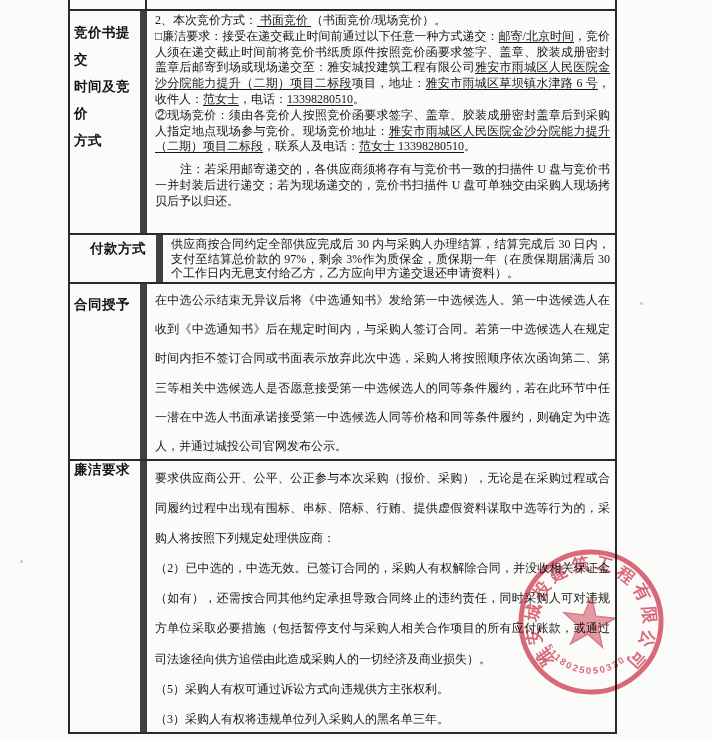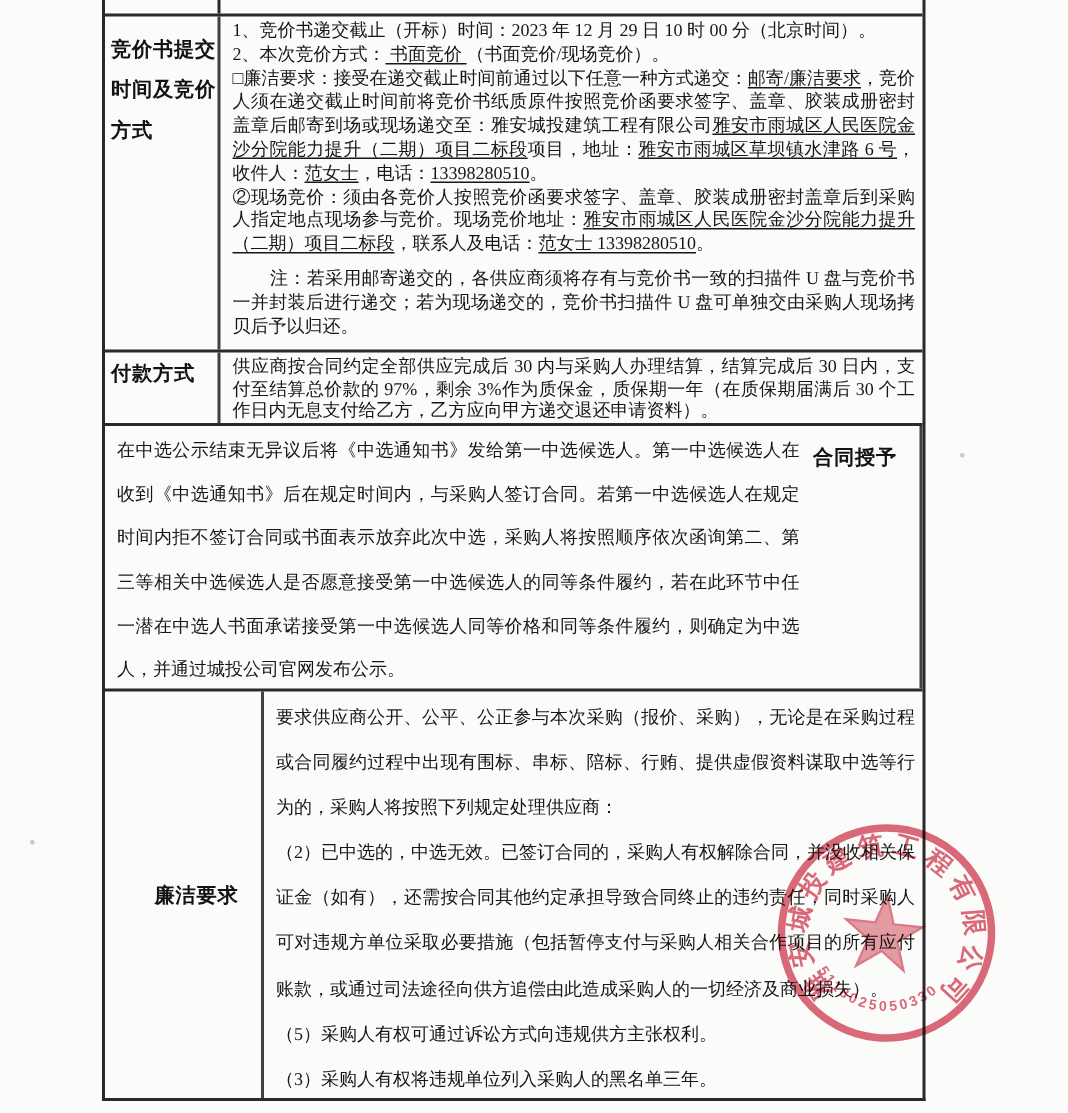--- a/index.html
+++ b/index.html
@@ -10,35 +10,35 @@
     color:#161616;
   }
   .doc-table{
     position:absolute;left:68px;top:0;width:549px;box-sizing:border-box;
     border-left:2px solid #2a2a2e;border-right:2px solid #2a2a2e;border-bottom:2px solid #2a2a2e;
   }
   .stub{height:9px;position:relative;}
   .stub-divider{position:absolute;left:75px;top:0;width:2px;height:9px;background:#2a2a2e;}
   .trow{display:flex;border-top:2px solid #2a2a2e;box-sizing:border-box;}
   .r1{height:224px;}
-  .r2{height:49px;}
+  .r2{height:49px;padding-left:16px;}
   .r3{height:177px;}
   .r4{height:273px;}
   .cell{box-sizing:border-box;}
   .label{
-    width:77px;flex:0 0 77px;border-right:2px solid #404040;
+    width:77px;flex:0 0 77px;border-right:7px solid #404040;
     font-family:"Liberation Sans","DejaVu Sans",sans-serif;
     font-weight:700;font-size:13.5px;color:#131316;
     padding:0 0 0 4px;letter-spacing:0.5px;
   }
   .r1 .label{padding-top:8px;}
   .r1 .lbl-line{line-height:27px;}
   .r2 .label{padding-top:5px;}
   .r3 .label{padding-top:12px;}
-  .r4 .label{display:flex;align-items:center;margin-left:29px;}
+  .r4 .label{display:flex;align-items:flex-start;}
   .content{
     flex:1 1 auto;min-width:0;overflow:hidden;
     font-size:12px;padding:2px 5px 0 8px;
   }
   .p{margin:0;text-align:justify;}
   .r1 .p{line-height:15.8px;}
   .r2 .p{line-height:14.7px;}
   .r3 .p{line-height:29.2px;}
   .r4 .p{line-height:30.1px;}
   .mt1{margin-top:0;}
@@ -60,43 +60,42 @@
       <div class="stub-divider"></div>
     </div>
 
     <div class="trow r1">
       <div class="cell label">
         <div class="lbl-line">竞价书提交</div>
         <div class="lbl-line">时间及竞价</div>
         <div class="lbl-line">方式</div>
       </div>
       <div class="cell content">
-        <p class="p"><span>1、竞价书递交截止（开标）时间：2023 年 12 月 29 日 10 时 00 分（北京时间）。</span></p>
         <p class="p"><span>2、本次竞价方式：</span><span class="u">&nbsp;书面竞价&nbsp;</span><span>（书面竞价/现场竞价）。</span></p>
-        <p class="p"><span>□廉洁要求：接受在递交截止时间前通过以下任意一种方式递交：</span><span class="u">邮寄/廉洁要求</span><span>，竞价人须在递交截止时间前将竞价书纸质原件按照竞价函要求签字、盖章、胶装成册密封盖章后邮寄到场或现场递交至：雅安城投建筑工程有限公司</span><span class="u">雅安市雨城区人民医院金沙分院能力提升（二期）项目二标段</span><span>项目，地址：</span><span class="u">雅安市雨城区草坝镇水津路 6 号</span><span>，收件人：</span><span class="u">范女士</span><span>，电话：</span><span class="u">13398280510</span><span>。</span></p>
+        <p class="p"><span>□廉洁要求：接受在递交截止时间前通过以下任意一种方式递交：</span><span class="u">邮寄/北京时间</span><span>，竞价人须在递交截止时间前将竞价书纸质原件按照竞价函要求签字、盖章、胶装成册密封盖章后邮寄到场或现场递交至：雅安城投建筑工程有限公司</span><span class="u">雅安市雨城区人民医院金沙分院能力提升（二期）项目二标段</span><span>项目，地址：</span><span class="u">雅安市雨城区草坝镇水津路 6 号</span><span>，收件人：</span><span class="u">范女士</span><span>，电话：</span><span class="u">13398280510</span><span>。</span></p>
         <p class="p mt1"><span>②现场竞价：须由各竞价人按照竞价函要求签字、盖章、胶装成册密封盖章后到采购人指定地点现场参与竞价。现场竞价地址：</span><span class="u">雅安市雨城区人民医院金沙分院能力提升（二期）项目二标段</span><span>，联系人及电话：</span><span class="u">范女士&nbsp;13398280510</span><span>。</span></p>
         <p class="p note"><span>注：若采用邮寄递交的，各供应商须将存有与竞价书一致的扫描件 U 盘与竞价书一并封装后进行递交；若为现场递交的，竞价书扫描件 U 盘可单独交由采购人现场拷贝后予以归还。</span></p>
       </div>
     </div>
 
     <div class="trow r2">
       <div class="cell label">
         <div class="lbl-line">付款方式</div>
       </div>
       <div class="cell content">
         <p class="p"><span>供应商按合同约定全部供应完成后 30 内与采购人办理结算，结算完成后 30 日内，支付至结算总价款的 97%，剩余 3%作为质保金，质保期一年（在质保期届满后 30 个工作日内无息支付给乙方，乙方应向甲方递交退还申请资料）。</span></p>
       </div>
     </div>
 
     <div class="trow r3">
+      <div class="cell label">
+        <div class="lbl-line">合同授予</div>
+      </div>
       <div class="cell content">
         <p class="p"><span>在中选公示结束无异议后将《中选通知书》发给第一中选候选人。第一中选候选人在收到《中选通知书》后在规定时间内，与采购人签订合同。若第一中选候选人在规定时间内拒不签订合同或书面表示放弃此次中选，采购人将按照顺序依次函询第二、第三等相关中选候选人是否愿意接受第一中选候选人的同等条件履约，若在此环节中任一潜在中选人书面承诺接受第一中选候选人同等价格和同等条件履约，则确定为中选人，并通过城投公司官网发布公示。</span></p>
-      </div>
-      <div class="cell label">
-        <div class="lbl-line">合同授予</div>
       </div>
     </div>
 
     <div class="trow r4">
       <div class="cell label">
         <div class="lbl-line">廉洁要求</div>
       </div>
       <div class="cell content">
         <p class="p"><span>要求供应商公开、公平、公正参与本次采购（报价、采购），无论是在采购过程或合同履约过程中出现有围标、串标、陪标、行贿、提供虚假资料谋取中选等行为的，采购人将按照下列规定处理供应商：</span></p>
         <p class="p"><span>（2）已中选的，中选无效。已签订合同的，采购人有权解除合同，并没收相关保证金（如有），还需按合同其他约定承担导致合同终止的违约责任，同时采购人可对违规方单位采取必要措施（包括暂停支付与采购人相关合作项目的所有应付账款，或通过司法途径向供方追偿由此造成采购人的一切经济及商业损失）。</span></p>

